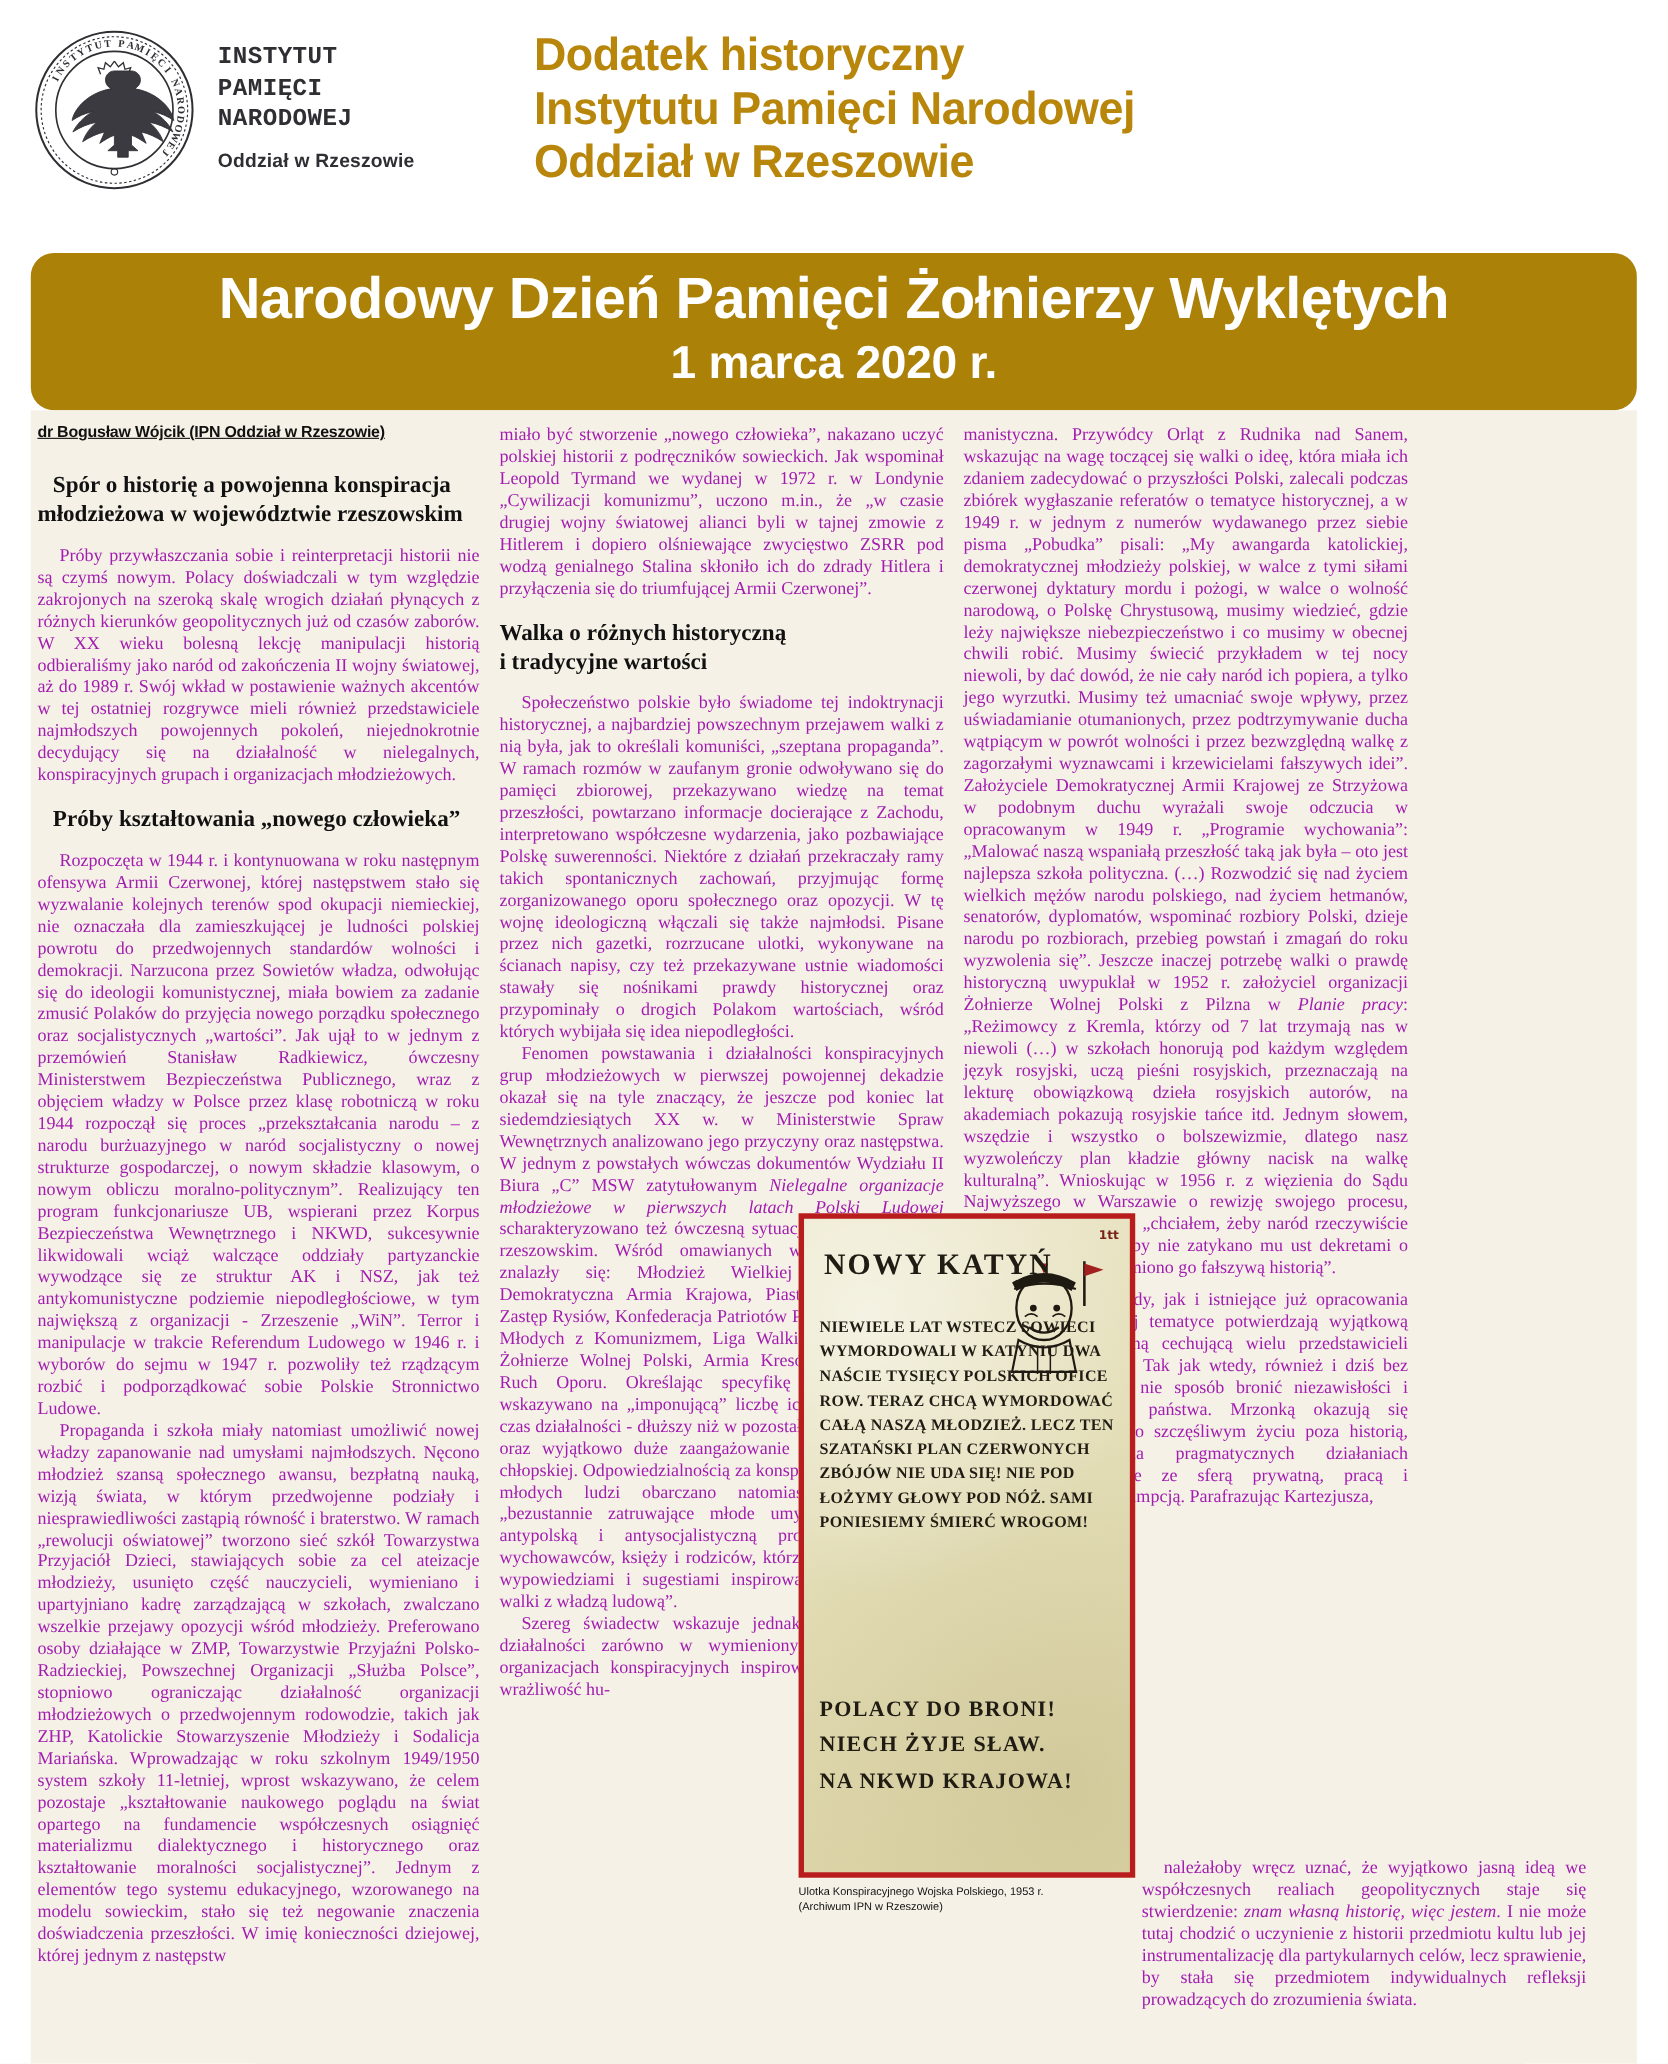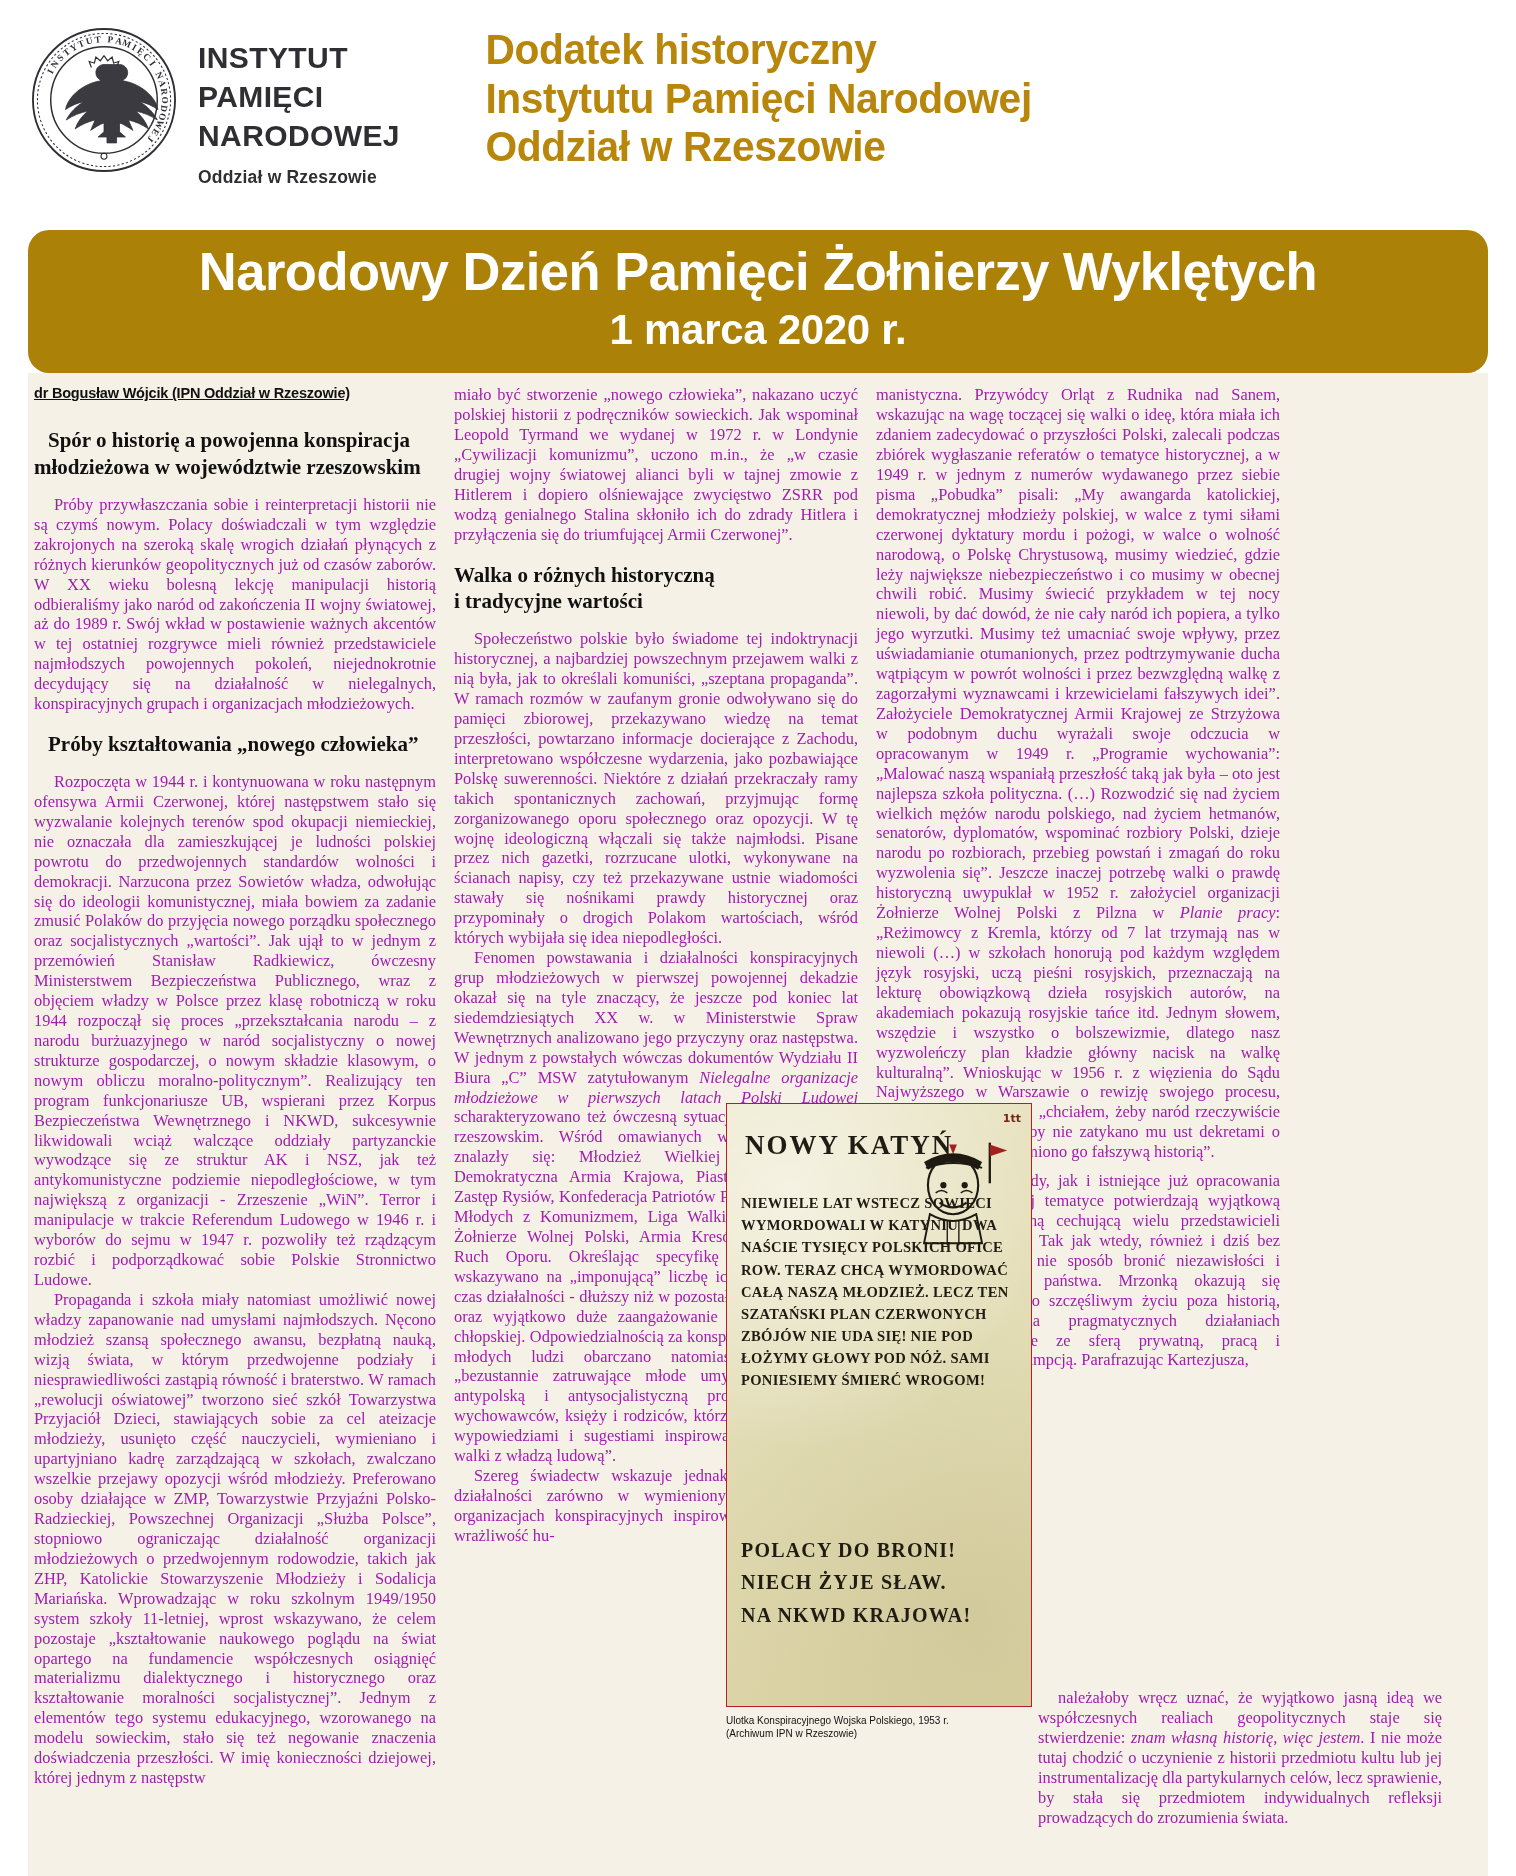--- a/index.html
+++ b/index.html
@@ -10,22 +10,22 @@
     overflow:hidden;
   }
   .page{position:relative;width:1516px;height:1876px;background:#ffffff;}
 
   
   .masthead{display:flex;align-items:flex-start;height:222px;padding-top:12px;box-sizing:border-box;}
   .logo-block{display:flex;align-items:flex-start;padding-left:30px;width:470px;box-sizing:border-box;}
   .crest{width:148px;height:148px;flex:0 0 148px;margin-top:14px;}
   .logo-words{margin-left:20px;padding-top:26px;}
   .logo-words .l1,.logo-words .l2,.logo-words .l3{
-    font-family:Liberation Sans, sans-serif;
-    font-weight:700;font-size:30px;letter-spacing:.4px;color:#2e2e33;line-height:1.30;
+    font-family:Liberation Mono, monospace;
+    font-weight:700;font-size:22px;letter-spacing:.4px;color:#2e2e33;line-height:1.30;
   }
   .logo-words .branch{
     font-family:"Liberation Sans", sans-serif;
     font-weight:700;font-size:17.5px;color:#2e2e33;margin-top:12px;letter-spacing:.2px;
   }
   .mast-title{flex:1;padding-right:20px;padding-top:14px;}
   .mast-title div{
     font-family:"Liberation Sans", sans-serif;
     font-weight:700;font-size:42px;line-height:1.16;color:#b8860b;
     letter-spacing:-0.4px;transform:scaleX(.97);transform-origin:center;
@@ -68,21 +68,21 @@
   p.body + p.body{margin-top:0;}
   p.body.cont{text-indent:0;}
   .gap{height:17px;}
   .gap-s{height:9px;}
   em{font-style:italic;}
 
   
   .figure{margin:10px 0 6px 0;width:100%;}
   .leaflet{
     position:relative;width:100%;height:604px;background:#e5e0bd;
-    border:1px solid #b91c1c;box-sizing:border-box;overflow:hidden;
+    border:5px solid #b91c1c;box-sizing:border-box;overflow:hidden;
   }
   .leaflet .paper{
     position:absolute;inset:0;
     background:
       radial-gradient(circle at 20% 15%, rgba(255,255,255,.55), rgba(255,255,255,0) 45%),
       radial-gradient(circle at 80% 85%, rgba(150,140,80,.18), rgba(255,255,255,0) 55%),
       linear-gradient(165deg,#eae5c6 0%,#e3ddb6 45%,#ddd5a8 100%);
   }
   .lf-txt{
     position:absolute;left:0;right:0;

